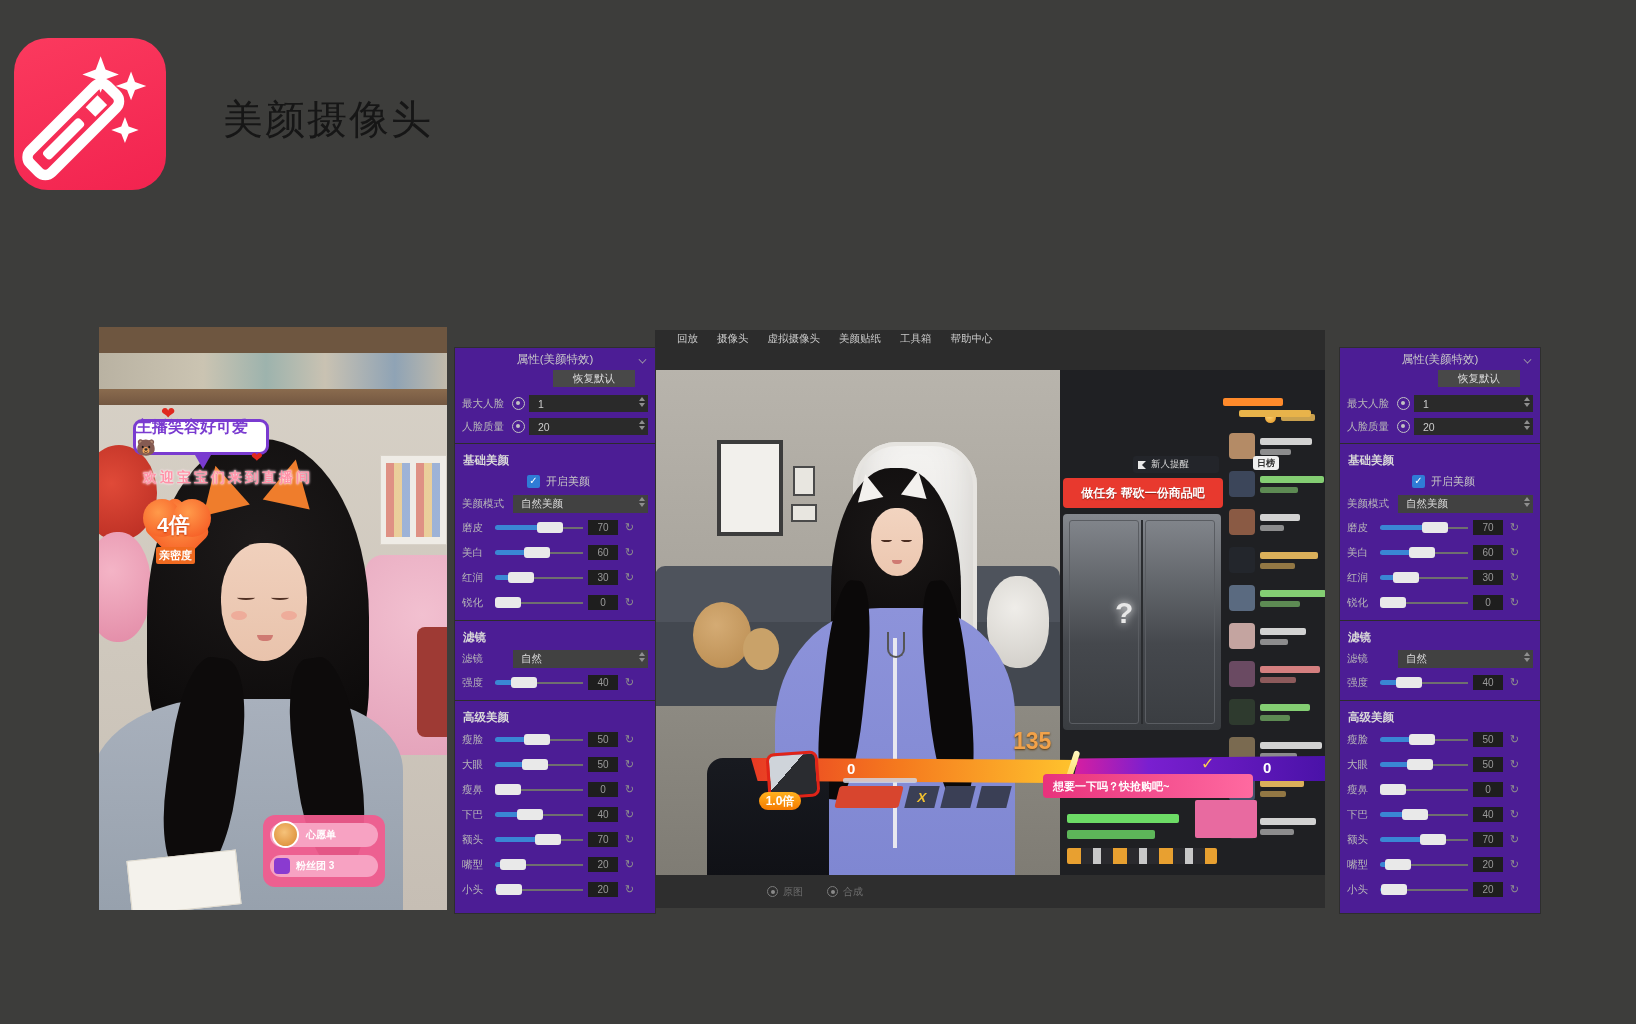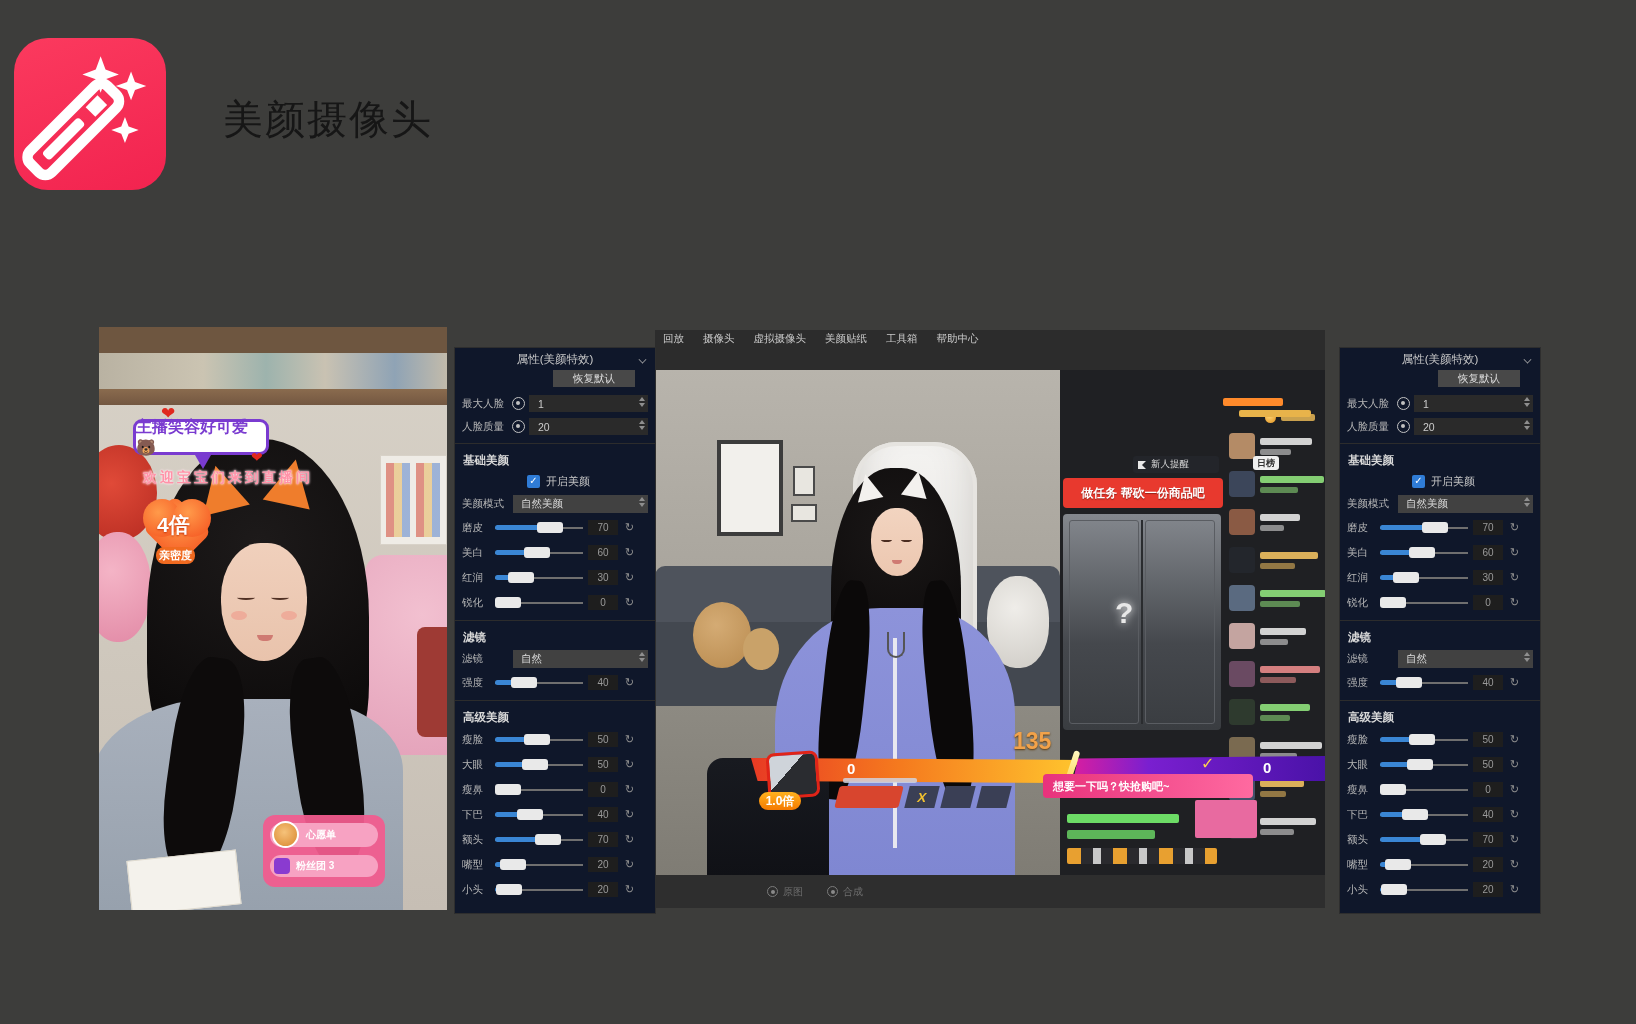--- a/index.html
+++ b/index.html
@@ -14,33 +14,33 @@
 
   
   .videoframe { overflow:hidden; background:#222; }
 
   
   #left-video { left:99px; top:327px; width:348px; height:583px; }
   .lv-layer { position:absolute; }
 
   
   #center-window { left:655px; top:330px; width:670px; height:578px; background:#2c2c2c; }
-  #menu-bar { position:absolute; left:0; top:0; width:100%; height:18px; display:flex; align-items:center;
+  #menu-bar { position:absolute; left:14px; top:0; width:100%; height:18px; display:flex; align-items:center;
     padding-left:8px; gap:19px; }
   #menu-bar span { font-size:10.5px; color:#c9c9c9; white-space:nowrap; }
   #video-area { position:absolute; left:0; top:40px; width:670px; height:505px; overflow:hidden; background:#232323; }
   #center-footer { position:absolute; left:0; top:545px; width:670px; height:33px; background:#2e2e2e;
     display:flex; align-items:center; padding-left:112px; gap:24px; }
   .foot-ctl { display:flex; align-items:center; gap:5px; color:#6e6e6e; font-size:10px; }
   .foot-dot { width:11px; height:11px; border:1.5px solid #7a7a7a; border-radius:50%; position:relative; }
   .foot-dot::after { content:""; position:absolute; left:2.5px; top:2.5px; width:4px; height:4px;
     border-radius:50%; background:#8a8a8a; }
 
   
-  .panel { width:200px; height:565px; background:#0f172a; color:#c4c4c4; font-size:11px;
+  .panel { width:200px; height:565px; background:#4c1d95; color:#c4c4c4; font-size:11px;
     box-shadow:0 0 0 1px #2e2e2e; }
   #panel-left { left:455px; top:348px; }
   #panel-right { left:1340px; top:348px; }
   .p-title { position:relative; height:22px; display:flex; align-items:center; justify-content:center;
     font-size:11.5px; color:#c9c9c9; }
   .p-caret { position:absolute; right:9px; top:8px; width:7px; height:7px; border-right:1.5px solid #a8a8a8;
     border-bottom:1.5px solid #a8a8a8; transform:rotate(45deg) scale(.8); }
   .p-resetrow { height:22px; display:flex; justify-content:flex-end; padding-right:20px; }
   .p-reset { width:82px; height:17px; background:#484848; color:#dcdcdc; font-size:10.5px;
     display:flex; align-items:center; justify-content:center; }
@@ -128,21 +128,21 @@
   </div>
   <div class="lv-layer" style="left:96px;top:128px;width:0;height:0;border-left:8px solid transparent;border-right:8px solid transparent;border-top:14px solid #7a3bd0;"></div>
   <div class="txt" style="left:62px;top:76px;color:#e0281e;font-size:17px;">❤</div>
   <div class="txt" style="left:152px;top:122px;color:#e0281e;font-size:14px;">❤</div>
   <div class="txt" style="left:44px;top:142px;font-size:14px;font-weight:bold;color:#ff92a8;text-shadow:0 0 2px #fff,0 0 3px #ffd9e2;letter-spacing:3px;">欢迎宝宝们来到直播间</div>
   <div class="lv-layer" style="left:46px;top:168px;width:64px;height:84px;">
     <div style="position:absolute;left:6px;top:12px;width:52px;height:46px;background:radial-gradient(circle at 40% 35%,#ff9a4a,#f4511e);transform:rotate(45deg);border-radius:8px;"></div>
     <div style="position:absolute;left:-2px;top:4px;width:38px;height:38px;border-radius:50%;background:radial-gradient(circle at 40% 35%,#ff9a4a,#f4511e);"></div>
     <div style="position:absolute;left:28px;top:4px;width:38px;height:38px;border-radius:50%;background:radial-gradient(circle at 40% 35%,#ff9a4a,#f4511e);"></div>
     <div class="txt" style="left:12px;top:16px;font-size:21px;font-weight:bold;color:#ffffff;text-shadow:0 1px 2px #c23a10;">4倍</div>
-    <div class="txt" style="left:11px;top:52px;font-size:11px;font-weight:bold;color:#ffffff;background:#f06a20;border-radius:8px;padding:1px 3px;">亲密度</div>
+    <div class="txt" style="left:11px;top:52px;font-size:11px;font-weight:bold;color:#ffffff;background:#f06a20;border-radius:2px;padding:1px 3px;">亲密度</div>
   </div>
   <div class="lv-layer" style="left:164px;top:488px;width:122px;height:72px;background:rgba(242,91,142,.94);border-radius:12px;padding:8px 7px;">
     <div style="position:relative;height:24px;background:#f7a2c2;border-radius:12px;margin-bottom:8px;">
       <div style="position:absolute;left:2px;top:-2px;width:27px;height:27px;border-radius:50%;background:radial-gradient(circle at 45% 40%,#f6c27a,#d8862e);border:2px solid #fff;"></div>
       <span style="position:absolute;left:36px;top:5px;font-size:10px;color:#fff;font-weight:bold;">心愿单</span>
     </div>
     <div style="position:relative;height:22px;background:#f7a2c2;border-radius:11px;">
       <div style="position:absolute;left:4px;top:3px;width:16px;height:16px;border-radius:4px;background:#8a3bd0;"></div>
       <span style="position:absolute;left:26px;top:4px;font-size:10px;color:#fff;font-weight:bold;">粉丝团 3</span>
     </div>

